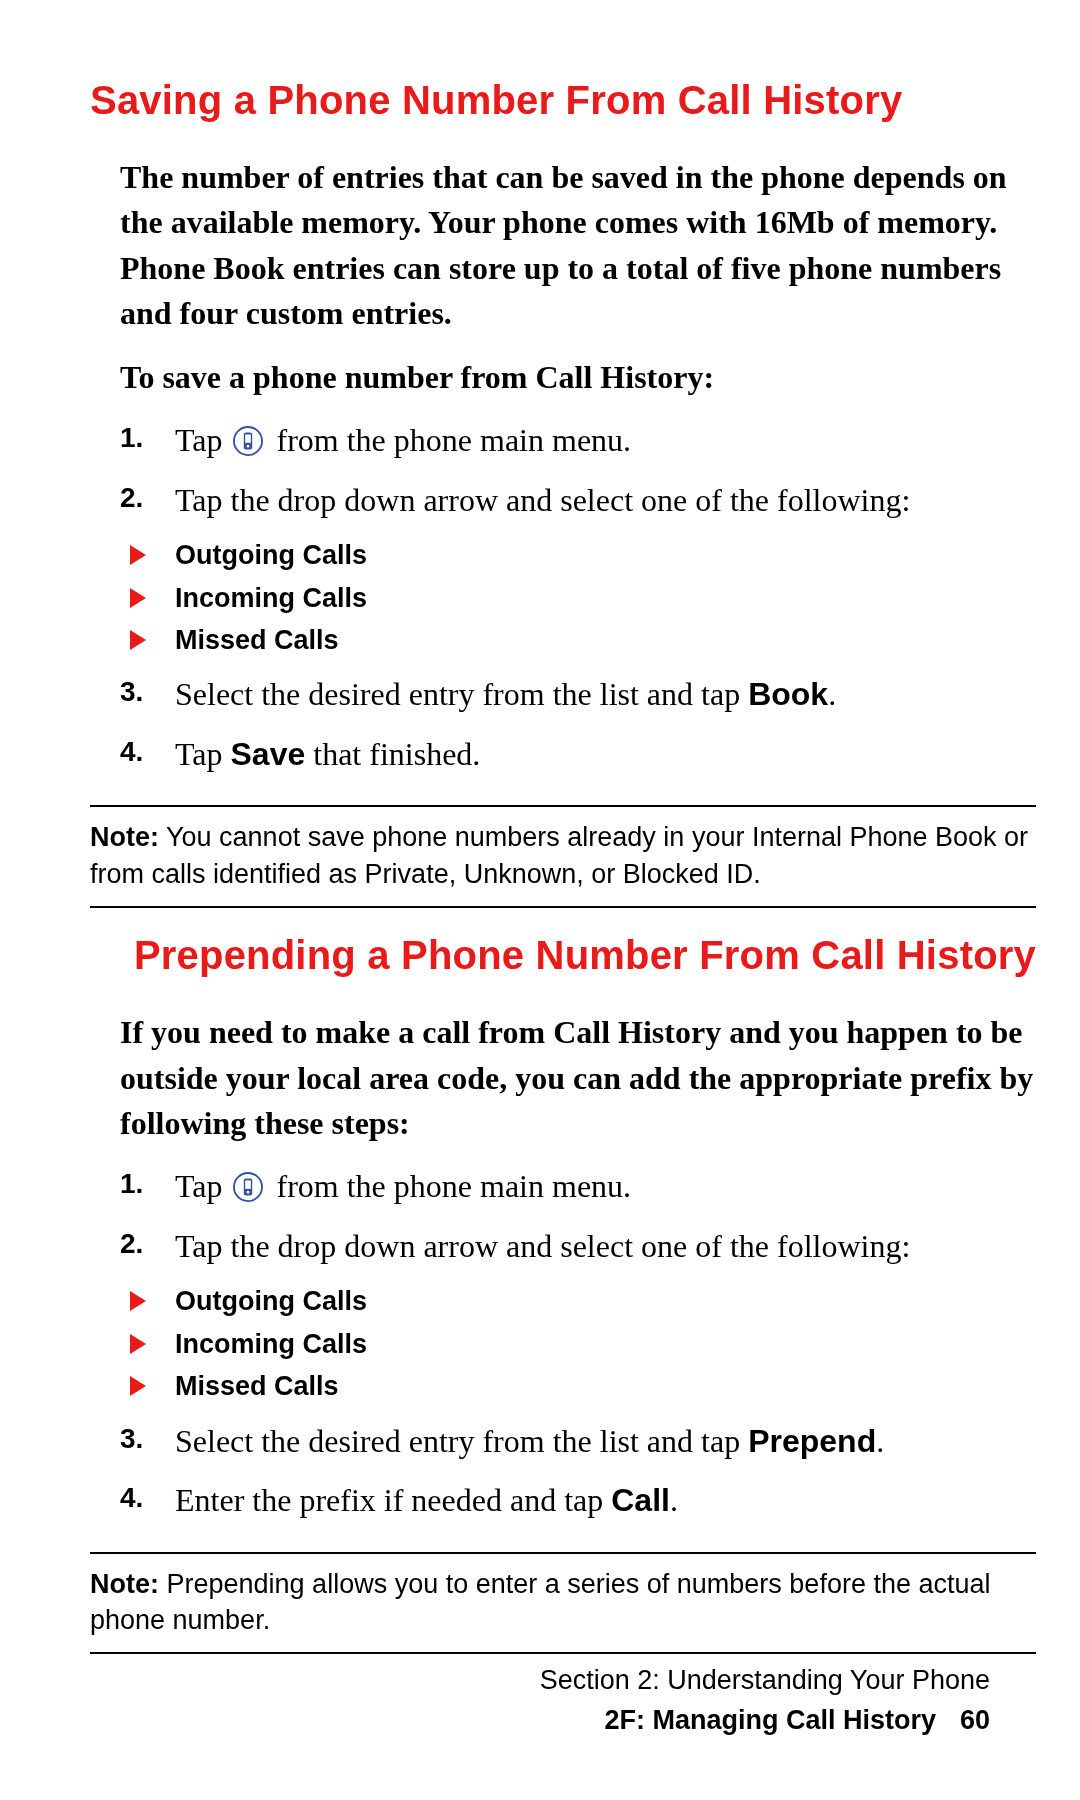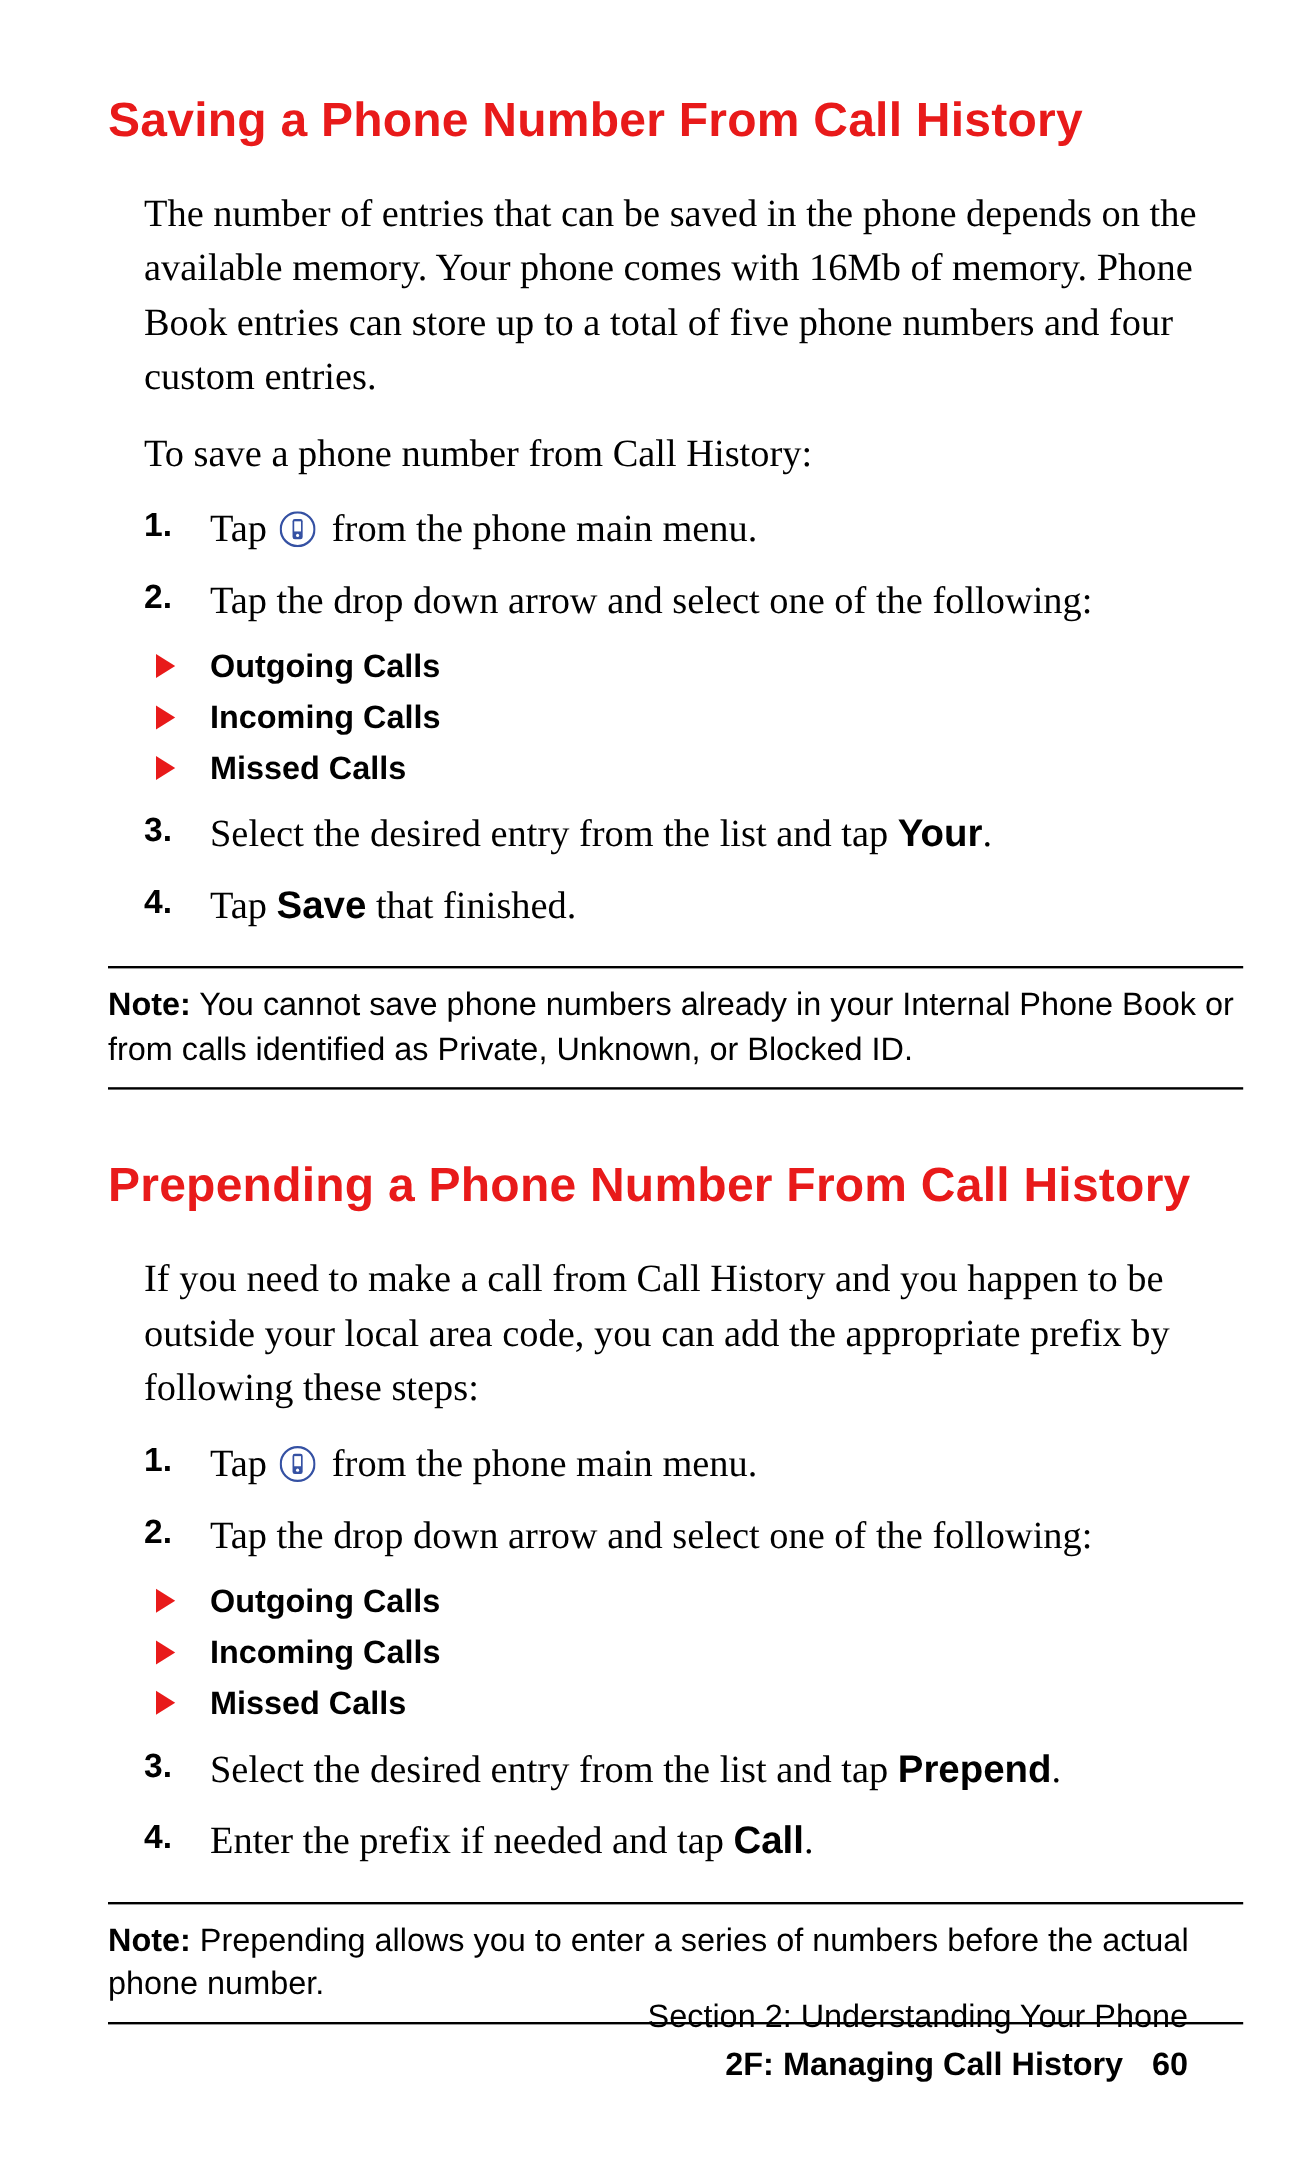--- a/index.html
+++ b/index.html
@@ -19,30 +19,32 @@
   h2.red-heading {
     font-family: "Helvetica Neue", Helvetica, Arial, sans-serif;
     font-weight: 800;
     color: #e81a1a;
     font-size: 40px;
     line-height: 1.25;
     margin: 0 0 30px 0;
     letter-spacing: 0.2px;
   }
   h2.red-heading.second {
-    margin-top: 55px;
+    margin-top: 22px;
+    text-align: right;
   }
   .body-block {
     padding-left: 30px;
   }
   p.body {
     font-size: 32px;
     line-height: 1.42;
     margin: 0 0 18px 0;
     font-family: "Times New Roman", Times, serif;
+    font-weight: bold;
   }
   ol.steps {
     list-style: none;
     padding: 0;
     margin: 10px 0 10px 0;
   }
   ol.steps > li {
     font-size: 32px;
     line-height: 1.42;
     margin: 0 0 14px 0;
@@ -157,21 +159,21 @@
 
     <ul class="triangle-list">
       <li>Outgoing Calls</li>
       <li>Incoming Calls</li>
       <li>Missed Calls</li>
     </ul>
 
     <ol class="steps">
       <li>
         <span class="num">3.</span>
-        <span>Select the desired entry from the list and tap </span><span class="bold-sans">Your</span><span>.</span>
+        <span>Select the desired entry from the list and tap </span><span class="bold-sans">Book</span><span>.</span>
       </li>
       <li>
         <span class="num">4.</span>
         <span>Tap </span><span class="bold-sans">Save</span><span> that finished.</span>
       </li>
     </ol>
   </div>
 
   <div class="note-box">
     <span class="label">Note:</span><span> You cannot save phone numbers already in your Internal Phone Book or from calls identified as Private, Unknown, or Blocked ID.</span>

